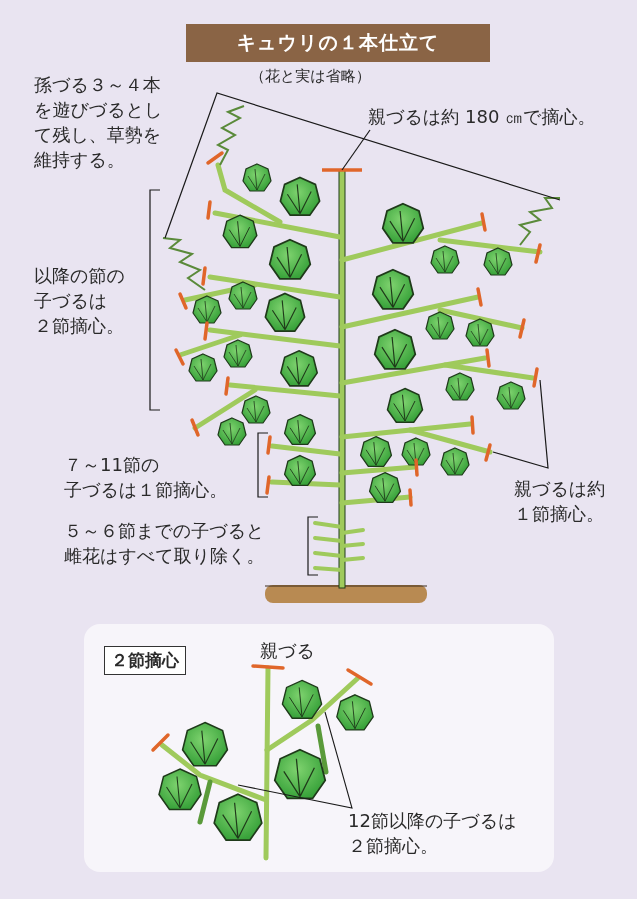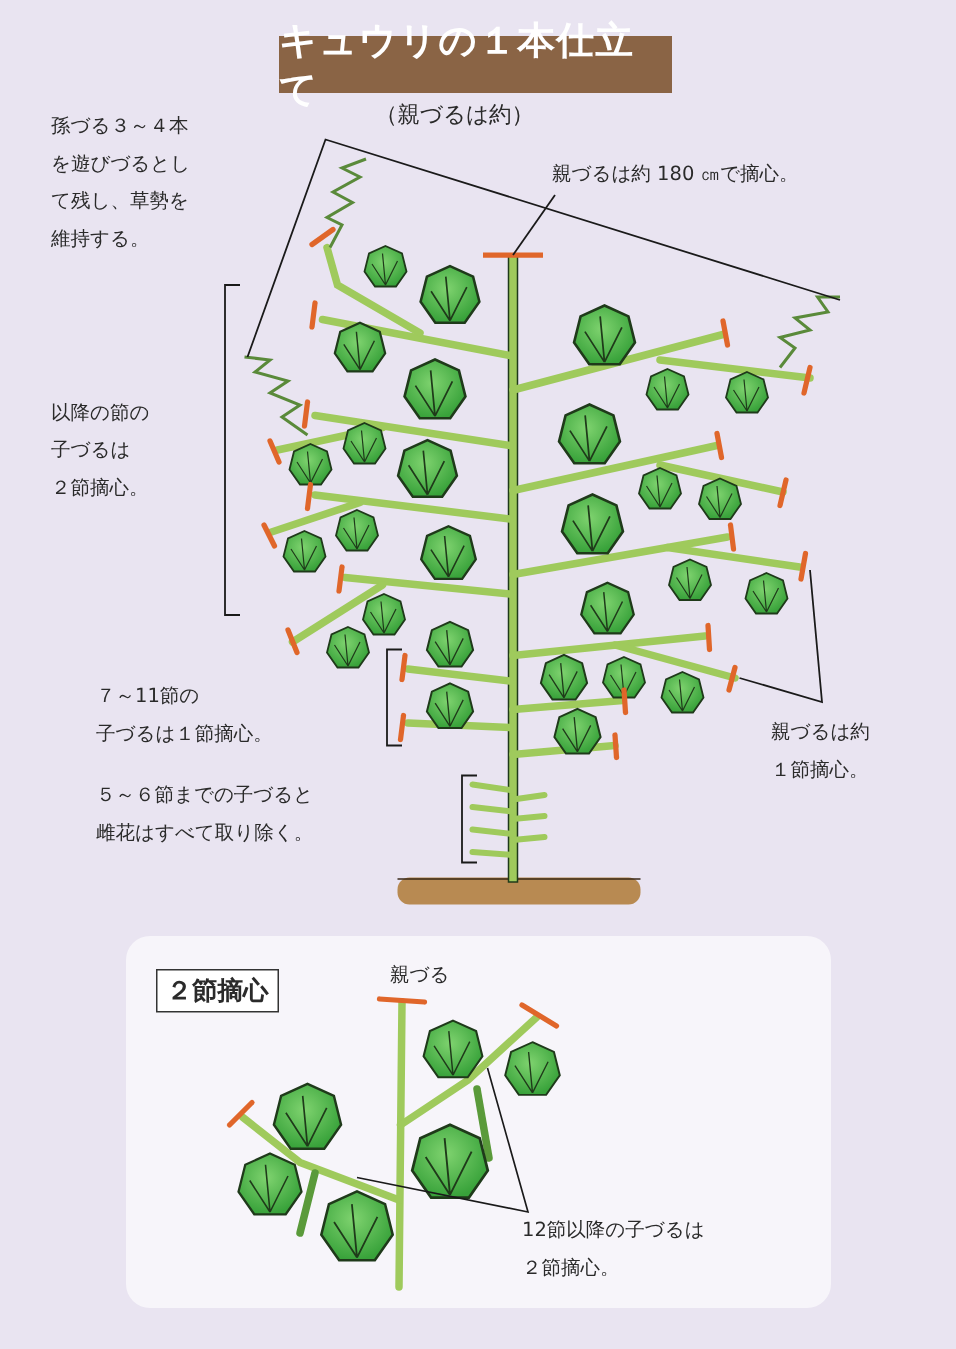--- a/index.html
+++ b/index.html
@@ -4,43 +4,43 @@
 <style>
   html, body { margin:0; padding:0; }
   body {
     width:637px; height:899px; position:relative; overflow:hidden;
     background:#e9e4f1;
     font-family:"DejaVu Sans", "Liberation Sans", sans-serif;
     color:#2a2a2a;
   }
   .abs { position:absolute; }
   .title {
-    left:186px; top:24px; width:262px; height:38px;
+    left:186px; top:24px; width:304px; height:38px;
     background:#8a6445; color:#fff;
-    font-size:25px; font-weight:bold; letter-spacing:1px;
+    font-size:19px; font-weight:bold; letter-spacing:1px;
     display:flex; align-items:center; justify-content:center;
   }
   .subtitle { left:250px; top:67px; font-size:15px; }
-  .label { font-size:13px; line-height:25px; white-space:pre; }
+  .label { font-size:18px; line-height:25px; white-space:pre; }
   .card {
     left:84px; top:624px; width:470px; height:248px;
     background:#f7f5fa; border-radius:16px;
   }
   .boxlabel {
     left:104px; top:646px; padding:2px 6px;
     border:1.5px solid #333; background:#fff;
     font-size:17px; font-weight:bold;text-align:center;
   }
   svg { position:absolute; left:0; top:0; }
 </style>
 </head>
 <body>
 
 <div class="abs title">キュウリの１本仕立て</div>
-<div class="abs subtitle">（親づるは約）</div>
+<div class="abs subtitle">（花と実は省略）</div>
 
 <svg width="637" height="620" viewBox="0 0 637 620">
   <defs>
     <radialGradient id="lf" cx="45%" cy="40%" r="60%">
       <stop offset="0" stop-color="#7fd36f"></stop>
       <stop offset="1" stop-color="#38a23a"></stop>
     </radialGradient>
     <g id="leaf">
       <path d="M0,-14 L11,-9 L14,3 L7,13 L-7,13 L-14,3 L-11,-9 Z" fill="url(#lf)" stroke="#1f3a1a" stroke-width="1.2"></path>
       <path d="M0,12 L-2,-9 M0,12 L8,-4 M0,12 L-9,-2" stroke="#1f3a1a" stroke-width="0.8" fill="none"></path>

